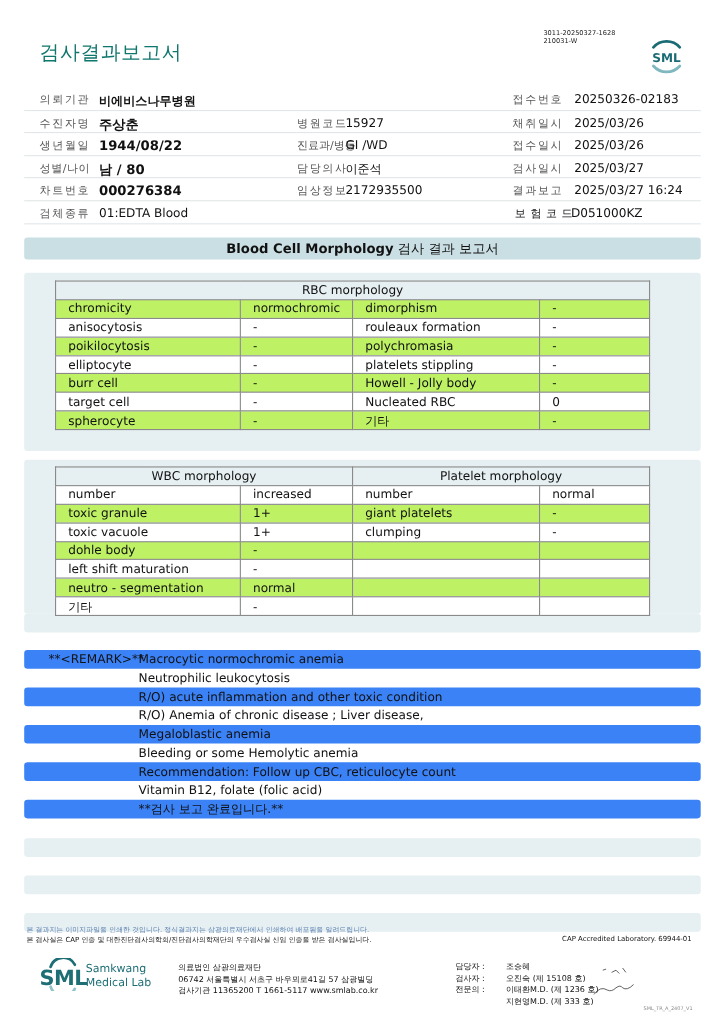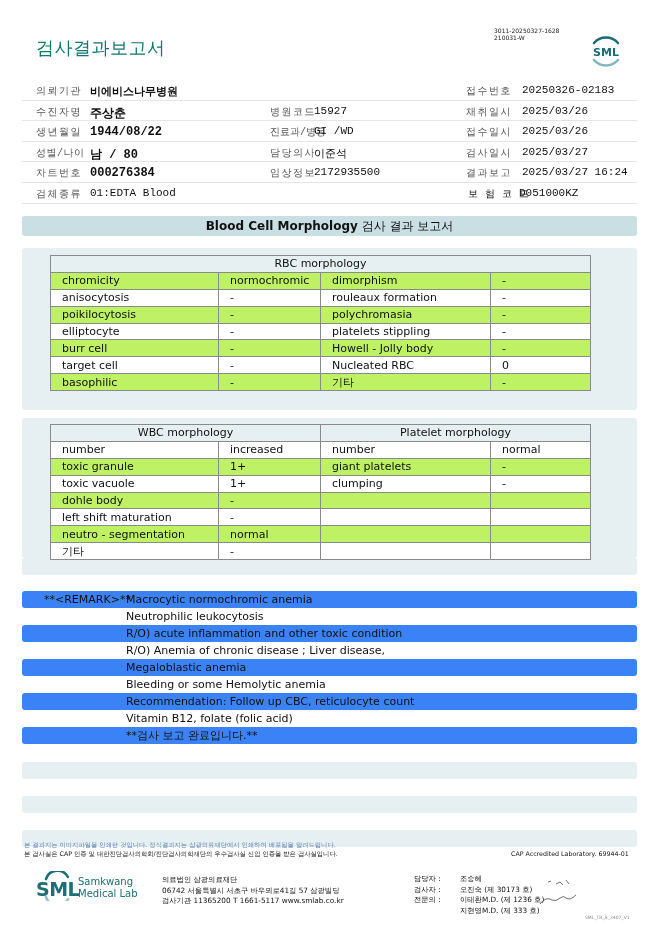--- a/index.html
+++ b/index.html
@@ -3,21 +3,21 @@
 <meta charset="utf-8">
 <style>
   * { box-sizing: border-box; margin: 0; padding: 0; }
   html, body { width: 655px; height: 925px; background: #ffffff; overflow: hidden; }
   body { position: relative; font-family: "DejaVu Sans", sans-serif; color: #111; font-size: 11px; }
 
   .doc-title { position: absolute; left: 36px; top: 36px; font-size: 18px; color: #0f766e; font-weight: normal; letter-spacing: 0.5px; }
   .doc-code { position: absolute; left: 494px; top: 27px; font-size: 6px; line-height: 7px; color: #222; }
   .logo-top { position: absolute; left: 586px; top: 33px; width: 40px; height: 36px; }
 
-  .info { position: absolute; left: 22px; top: 80px; width: 615px; font-family: Liberation Mono, monospace; }
+  .info { position: absolute; left: 22px; top: 80px; width: 615px; }
   .info-row { position: relative; height: 20.6px; border-bottom: 1px solid #e2e6e8; }
   .info-row span { position: absolute; top: 4px; white-space: nowrap; }
   .lbl { color: #555; font-size: 10px; letter-spacing: 1.5px; }
   .val { color: #111; font-size: 11px; }
   .val.bold { font-weight: bold; font-size: 12px; }
   .c1l { left: 14px; } .c1v { left: 68px; text-align: right; }
   .c2l { left: 248px; } .c2v { left: 292px; }
   .c3l { left: 444px; } .c3v { left: 500px; }
 
   .band { position: absolute; left: 22px; width: 615px; background: #e6eff1; border-radius: 3px; }
@@ -163,21 +163,21 @@
         <td>Howell - Jolly body</td>
         <td>-</td>
       </tr>
       <tr class="plain">
         <td>target cell</td>
         <td>-</td>
         <td>Nucleated RBC</td>
         <td>0</td>
       </tr>
       <tr class="alt">
-        <td>basophilic</td>
+        <td>spherocyte</td>
         <td>-</td>
         <td>기타</td>
         <td>-</td>
       </tr>
     </tbody>
 </table>
 
 <table class="morph" style="top:424px">
   <colgroup>
       <col style="width:168px">
@@ -293,21 +293,21 @@
   <div>검사기관 11365200 T 1661-5117 www.smlab.co.kr</div>
 </div>
 
 <div class="staff" id="staff">
     <div class="row">
       <span class="k">담당자 :</span>
       <span class="v">조승혜</span>
     </div>
     <div class="row">
       <span class="k">검사자 :</span>
-      <span class="v">오진숙 (제 30173 호)</span>
+      <span class="v">오진숙 (제 15108 호)</span>
     </div>
     <div class="row">
       <span class="k">전문의 :</span>
       <span class="v">이태환M.D. (제 1236 호)</span>
     </div>
     <div class="row">
       <span class="k"></span>
       <span class="v">지현영M.D. (제 333 호)</span>
     </div>
   </div>

